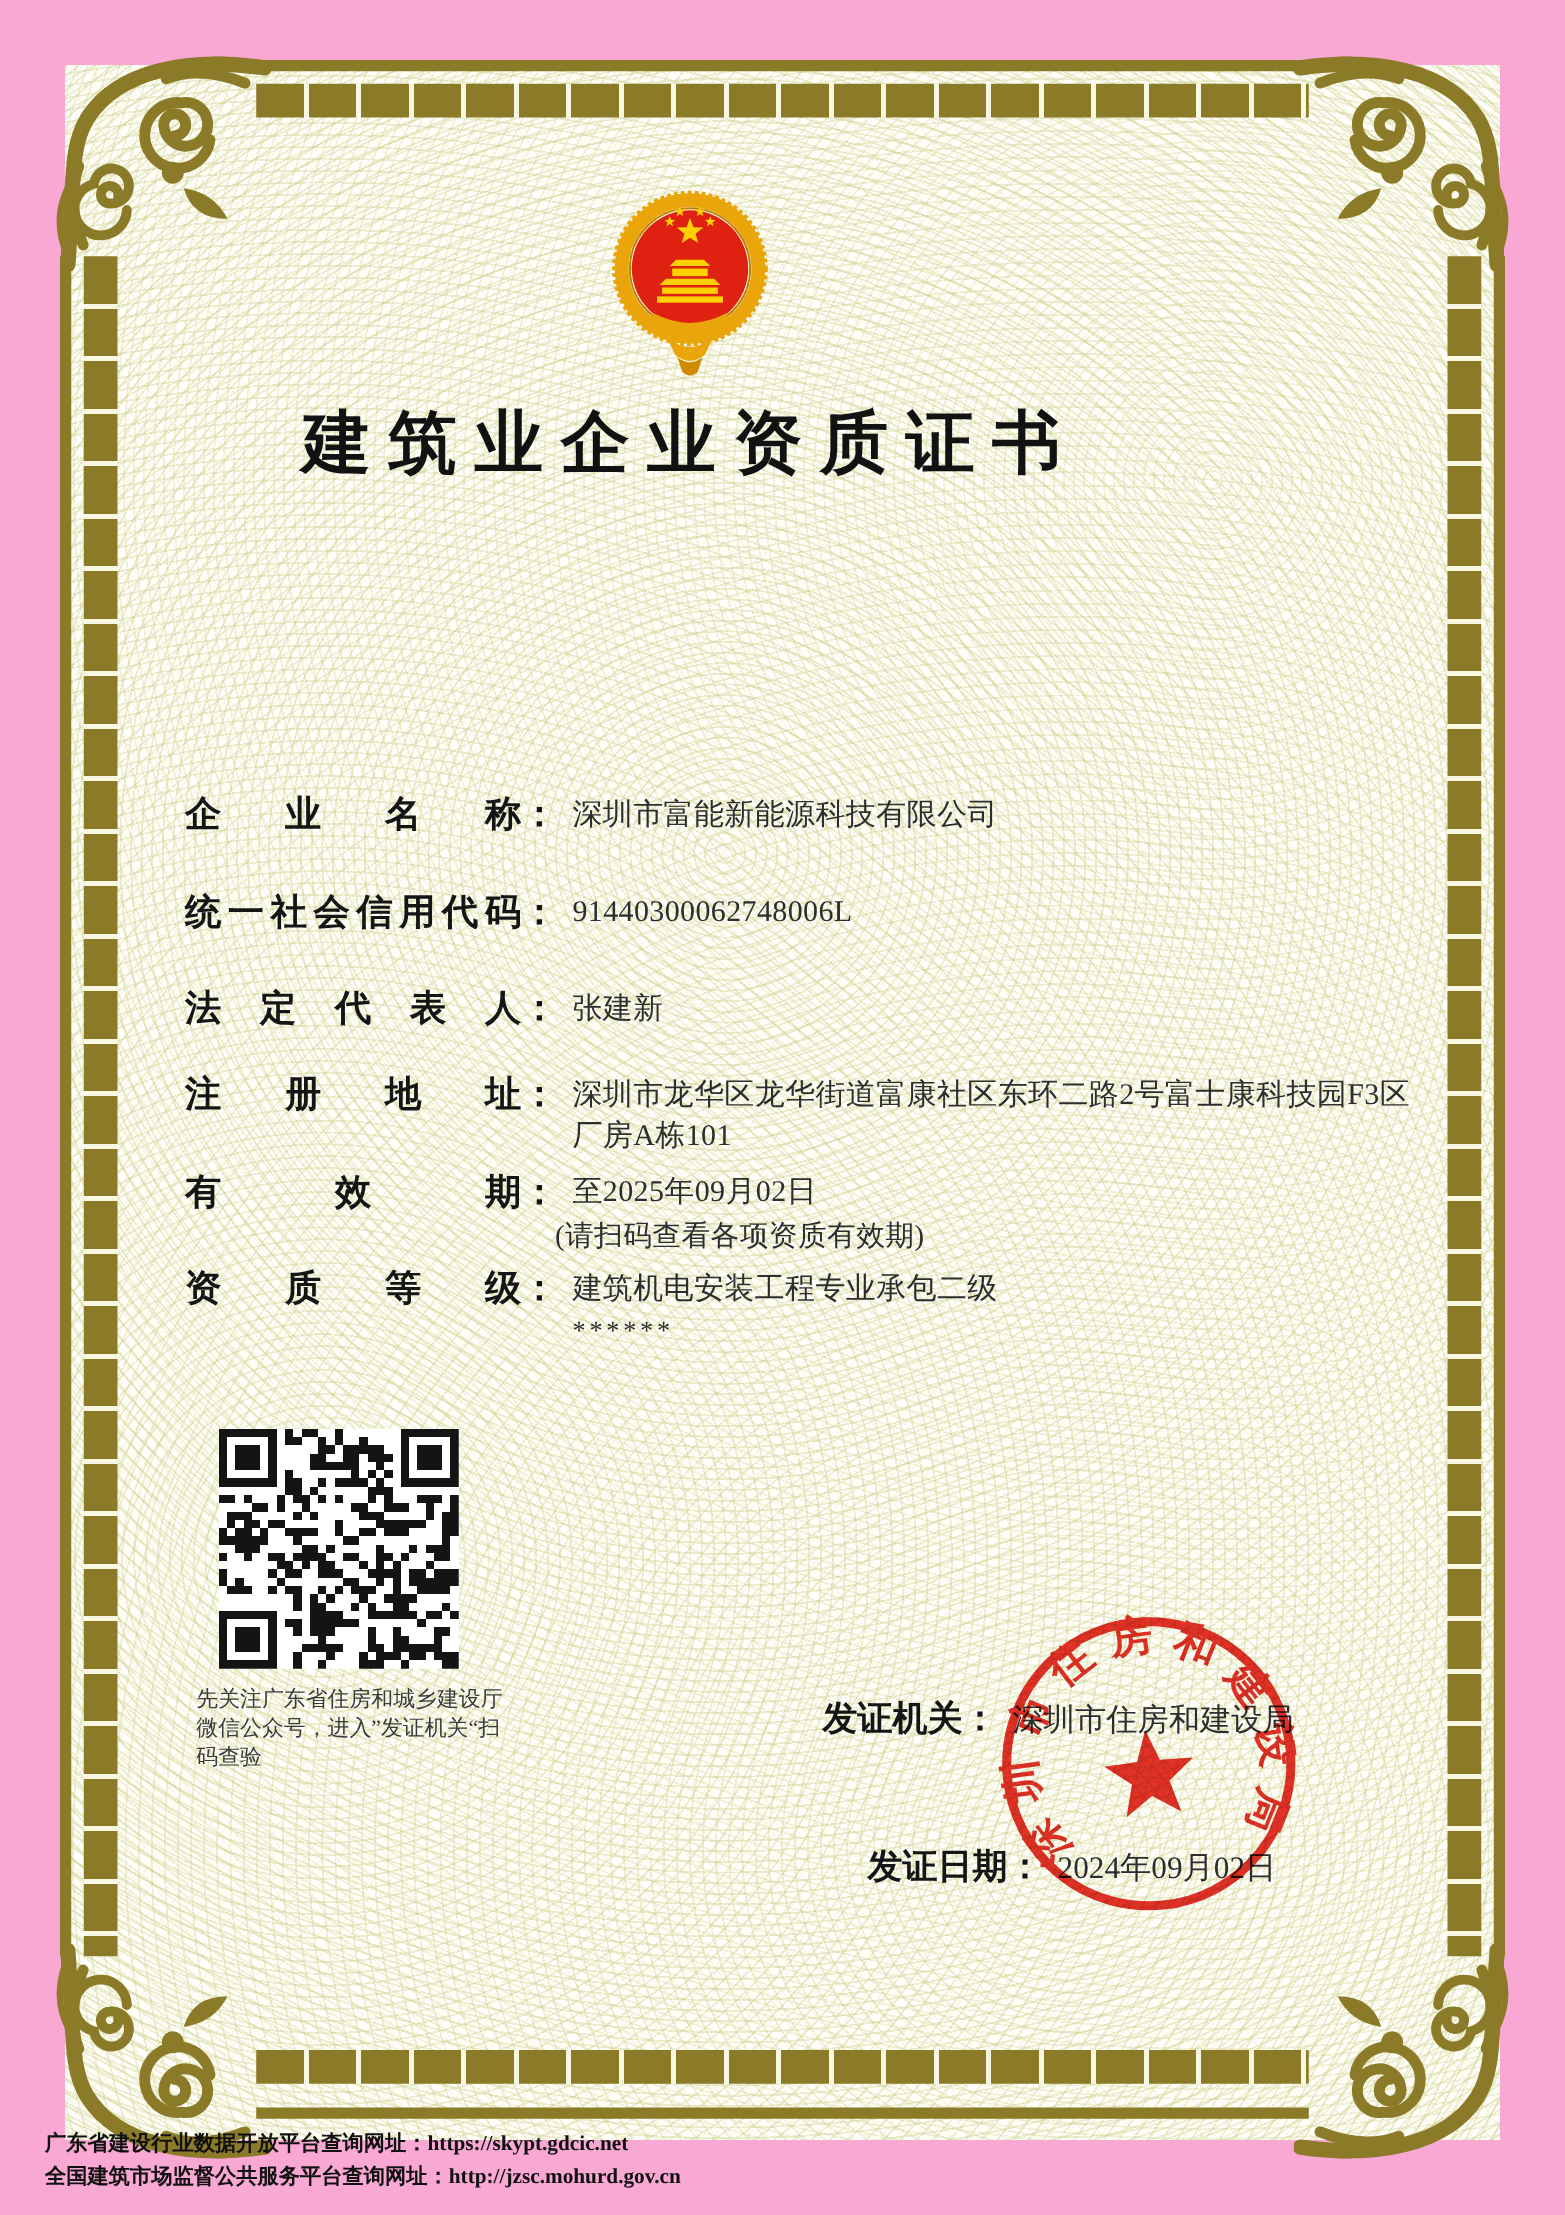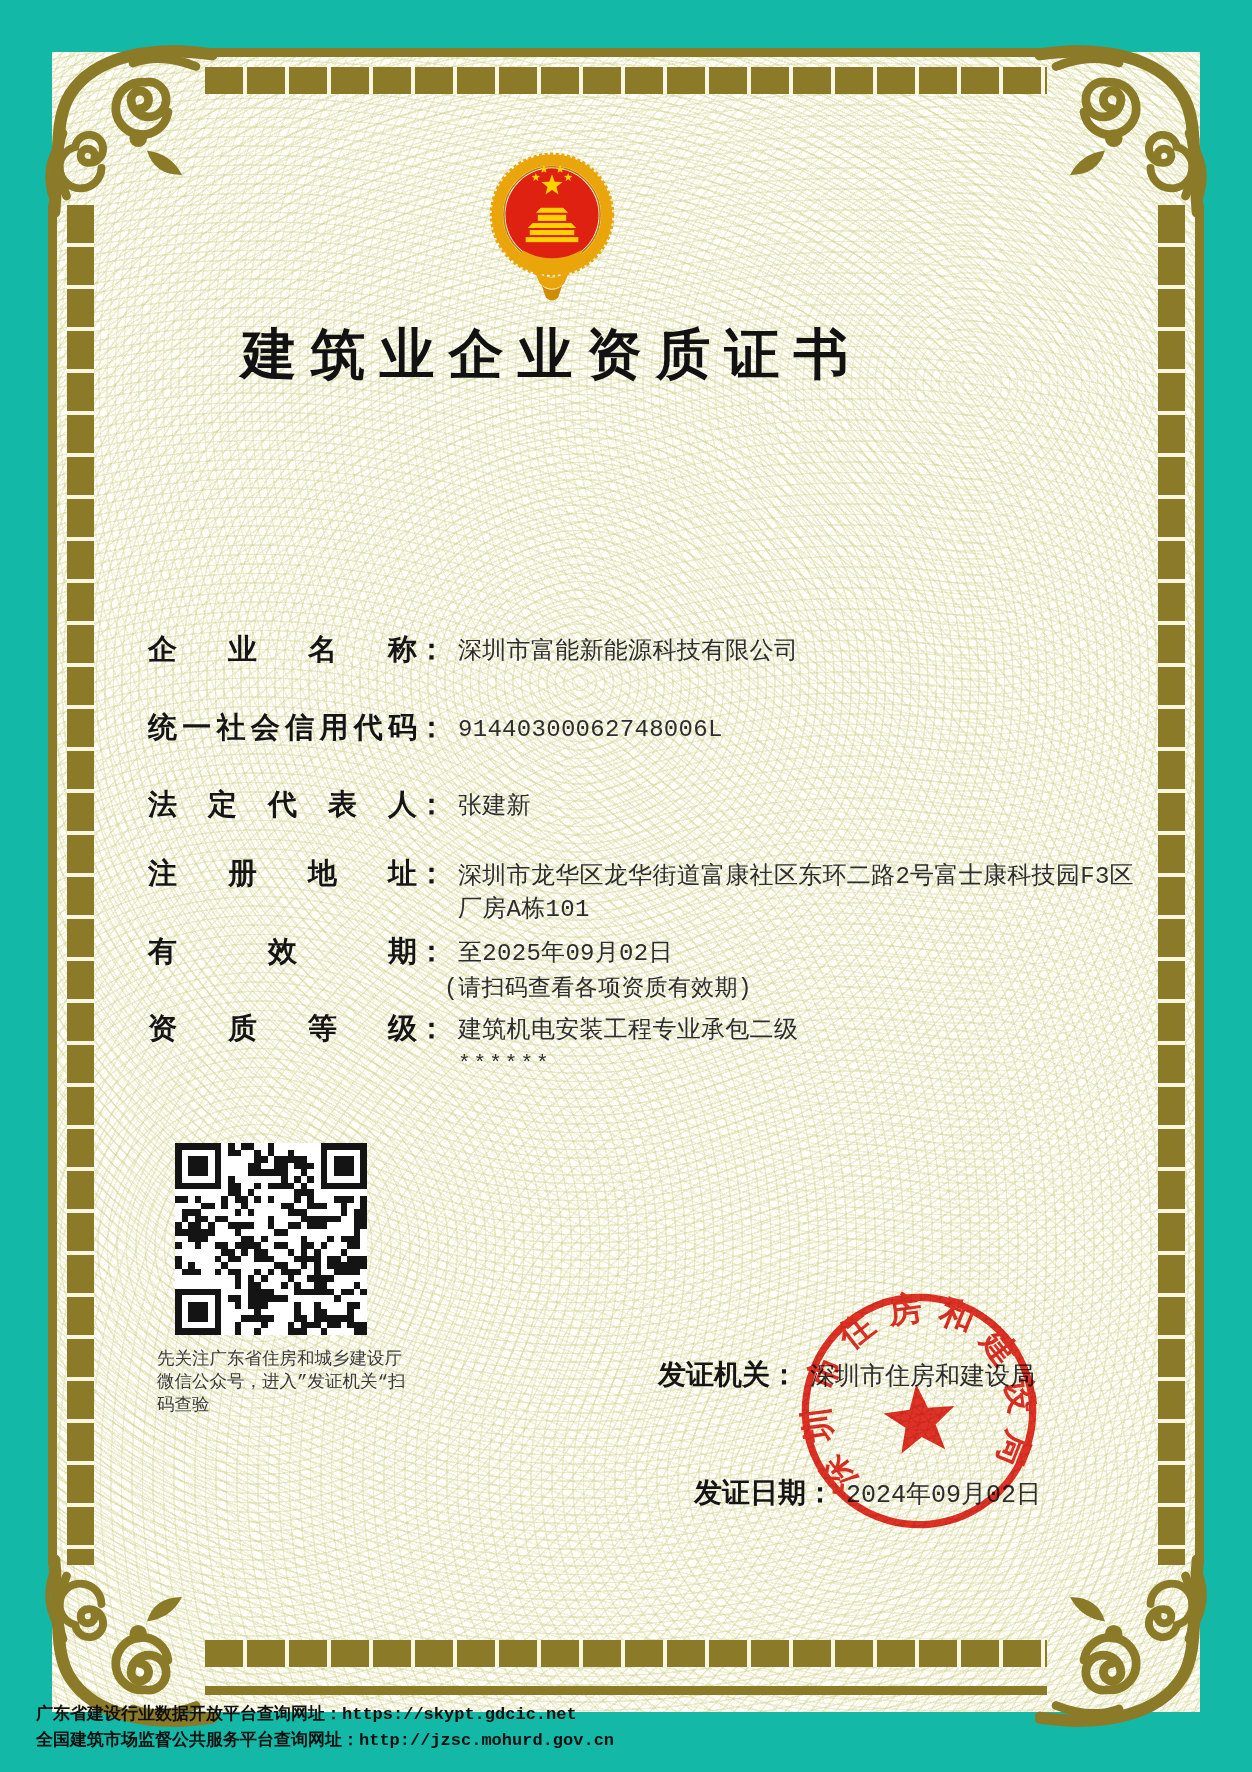--- a/index.html
+++ b/index.html
@@ -1,17 +1,17 @@
 <!DOCTYPE html>
 <html><head>
 <meta charset="utf-8">
 <style>
   html,body{margin:0;padding:0;background:#888;}
-  .page{position:relative;width:1252px;height:1772px;margin:0 auto;background:#14b8a6;
-        font-family:Liberation Mono, monospace;overflow:hidden;}
+  .page{position:relative;width:1252px;height:1772px;margin:0 auto;background:#f9a8d4;
+        font-family:Liberation Serif, serif;overflow:hidden;}
   
   .guilloche{position:absolute;left:52px;top:52px;right:52px;bottom:60px;
     background-color:#fffef8;
     background-image:
       repeating-radial-gradient(circle at 46% 38%, rgba(205,208,140,0) 0 7px, rgba(205,208,140,.38) 7px 8.5px),
       repeating-radial-gradient(circle at 18% 72%, rgba(198,202,130,0) 0 8px, rgba(198,202,130,.32) 8px 9.5px),
       repeating-radial-gradient(circle at 80% 20%, rgba(210,212,150,0) 0 6.5px, rgba(210,212,150,.30) 6.5px 8px),
       repeating-radial-gradient(circle at 70% 86%, rgba(200,204,135,0) 0 9px, rgba(200,204,135,.30) 9px 10.5px),
       repeating-linear-gradient(55deg, rgba(215,218,160,0) 0 10px, rgba(215,218,160,.20) 10px 11px),
       repeating-linear-gradient(-55deg, rgba(215,218,160,0) 0 10px, rgba(215,218,160,.20) 10px 11px);}

